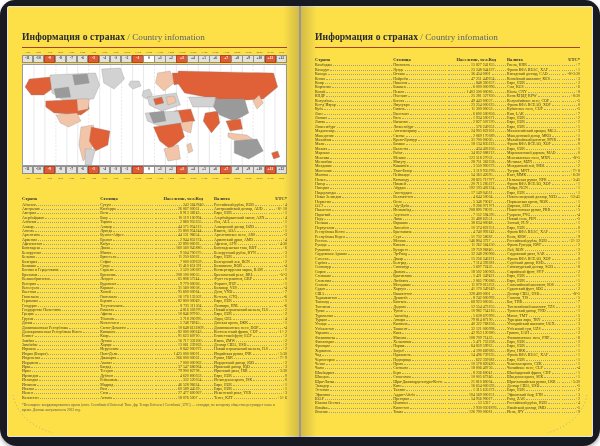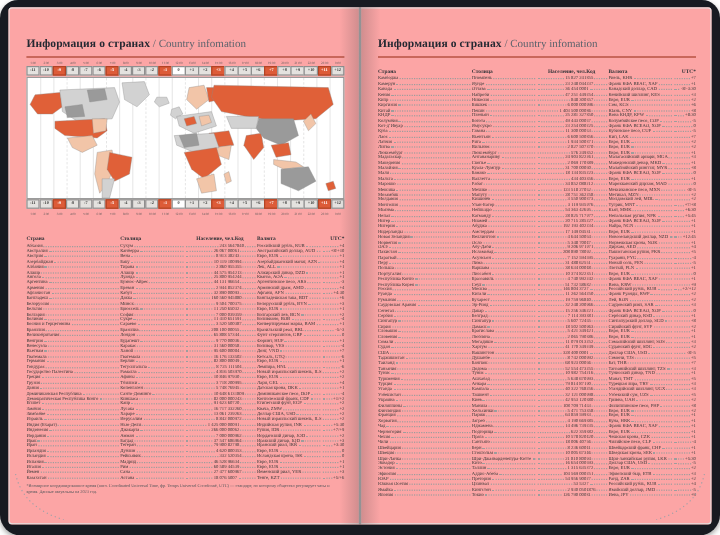--- a/index.html
+++ b/index.html
@@ -1,19 +1,19 @@
 <!DOCTYPE html>
 <html><head>
 <meta charset="utf-8">
 <style>
   html,body{margin:0;padding:0;background:#ffffff;}
   .stage{width:600px;height:446px;position:relative;font-family:"Liberation Serif",serif;}
   .book{position:absolute;inset:0;background:#171a21;border-radius:15px 15px 17px 17px;box-shadow:0 2px 4px rgba(0,0,0,.35);}
   .pages{position:absolute;left:7px;right:7px;top:6px;bottom:9px;display:flex;}
-  .page{flex:1;background:#fca5a5;position:relative;box-shadow:inset 0 0 0 1px #e2e2e2;overflow:hidden;}
+  .page{flex:1;background:#fde047;position:relative;box-shadow:inset 0 0 0 1px #e2e2e2;overflow:hidden;}
   .page-left{border-radius:3px 0 0 3px;}
   .page-right{border-radius:0 3px 3px 0;}
   .gutter{position:absolute;left:50%;top:6px;bottom:9px;width:34px;transform:translateX(-50%);
     background:linear-gradient(90deg,rgba(0,0,0,0) 0%,rgba(60,60,65,.22) 46%,rgba(30,30,35,.5) 50%,rgba(60,60,65,.22) 54%,rgba(0,0,0,0) 100%);pointer-events:none;}
   .content{position:absolute;inset:0;padding:20px 13px 6px 15px;}
   .titlebar{white-space:nowrap;}
   .title-ru{font-weight:bold;font-size:9.6px;color:#252932;letter-spacing:.1px;}
   .title-en{font-size:9.2px;color:#5d636c;}
   .rule{height:0;border-bottom:1.4px solid #a8402c;margin-top:2.5px;}
   

